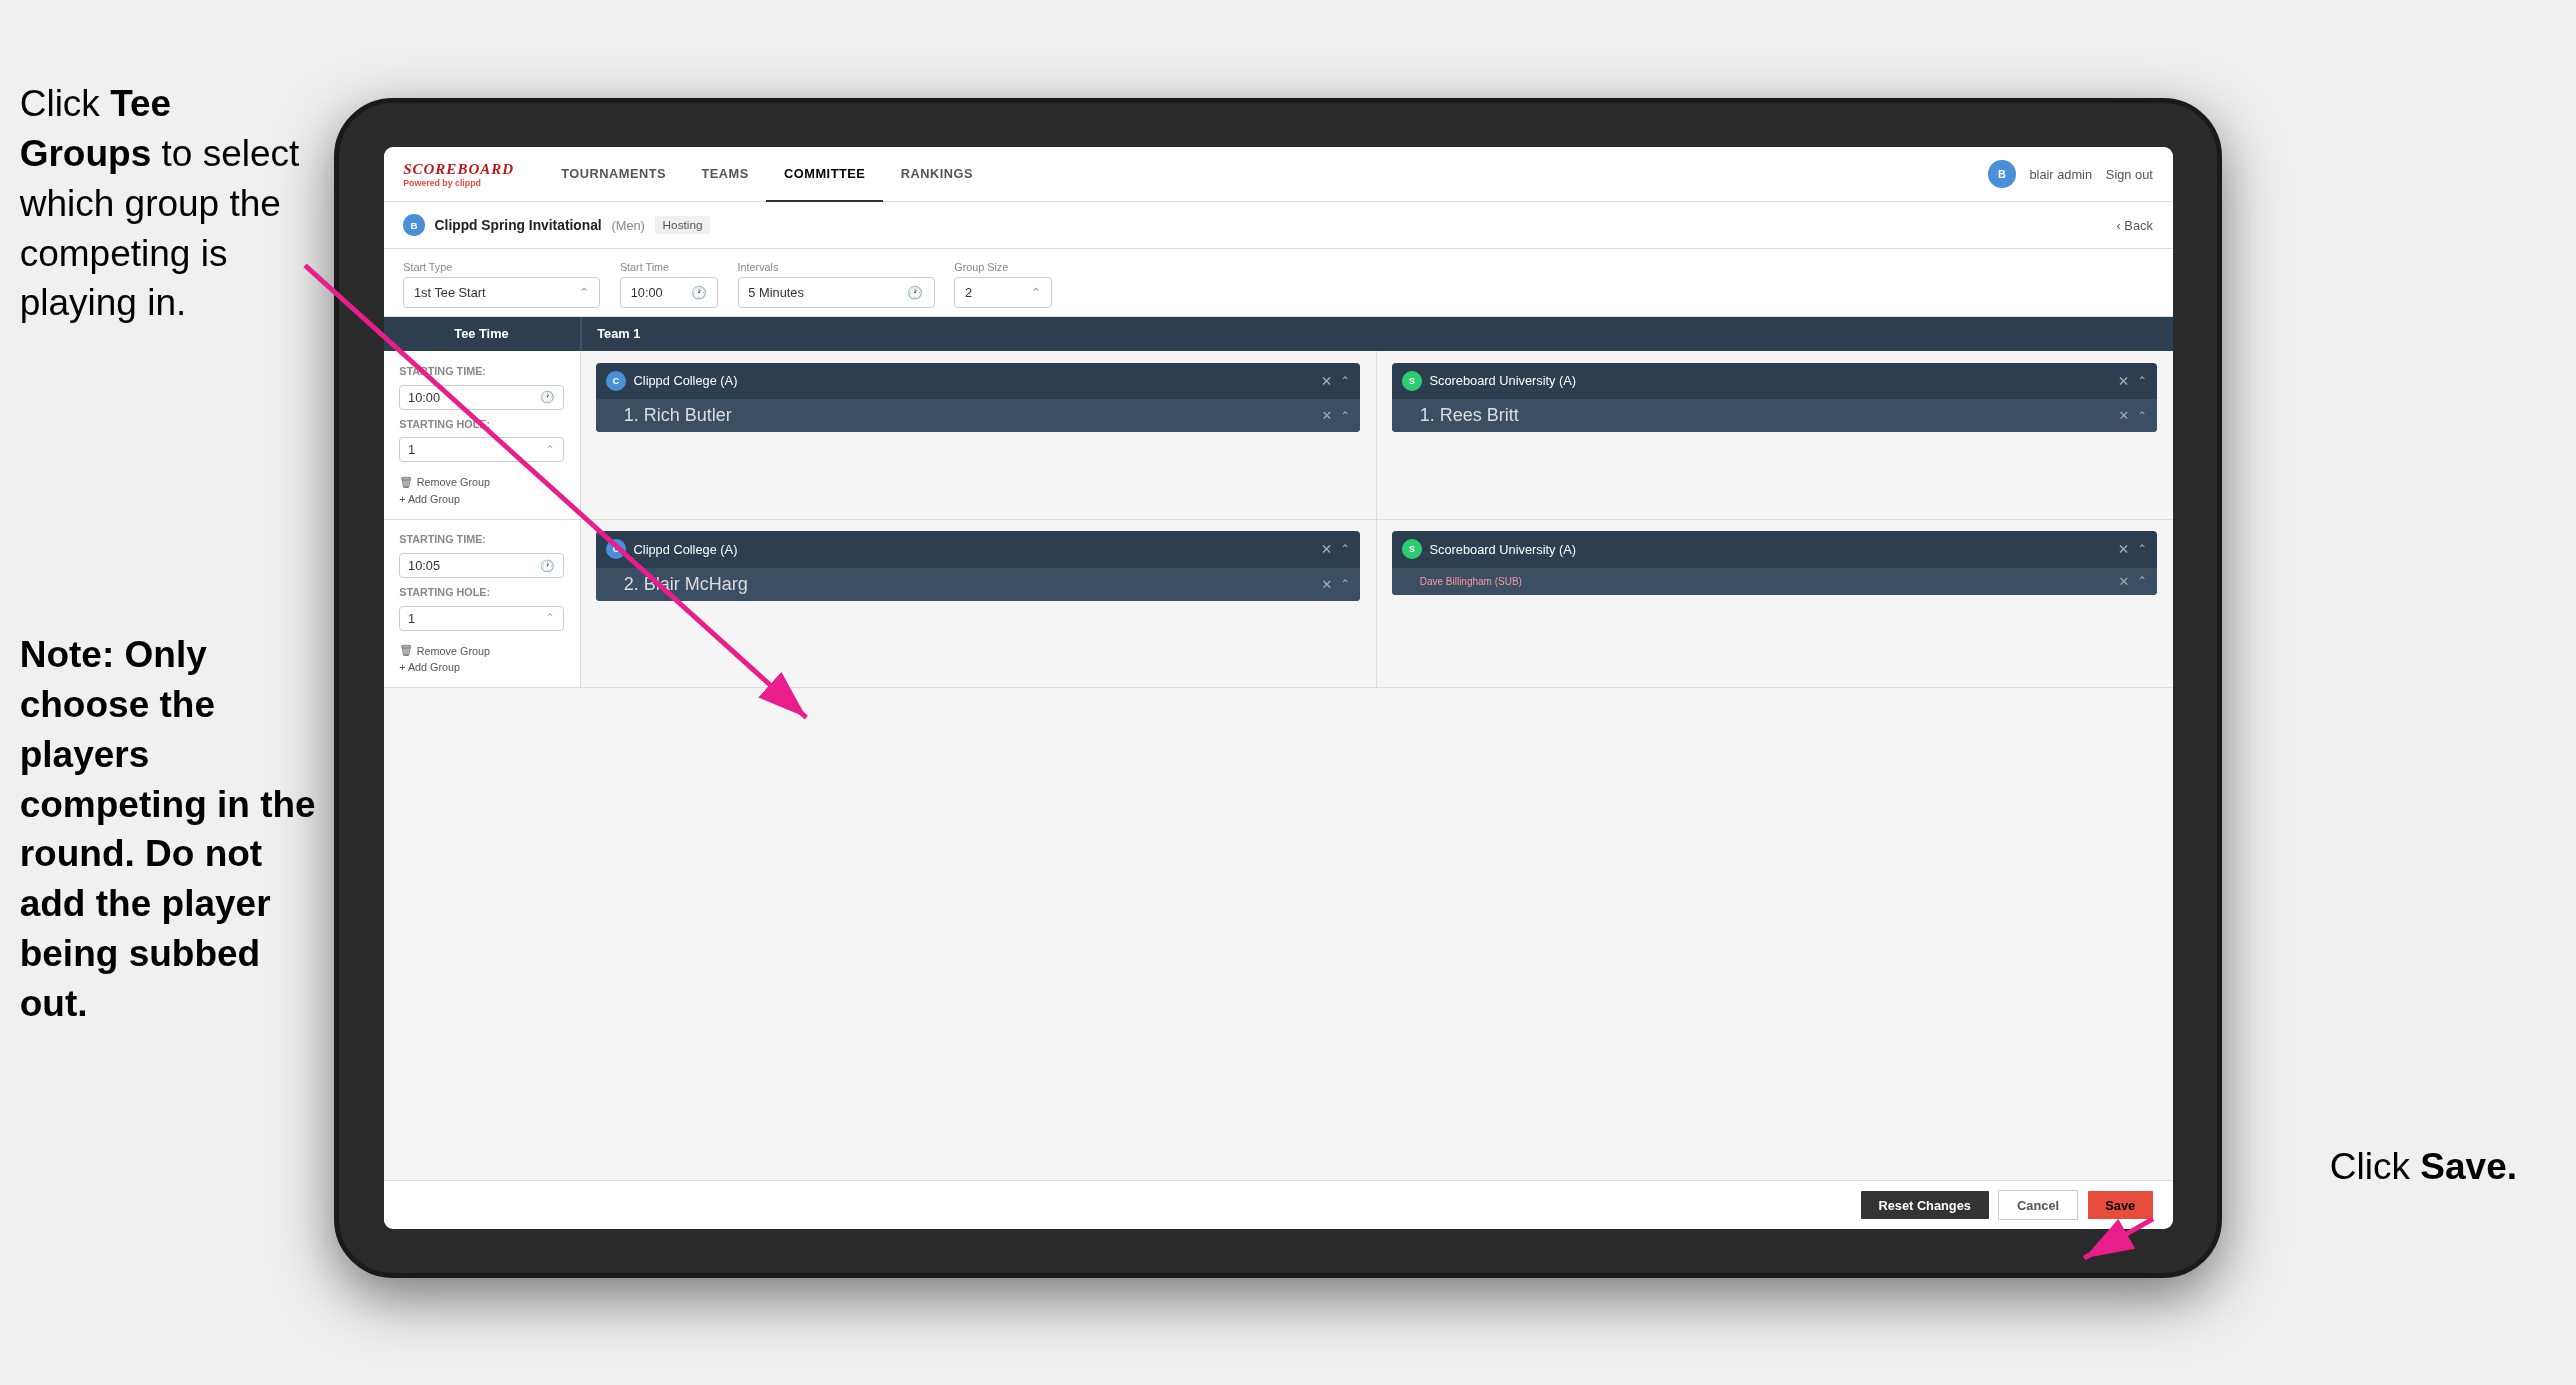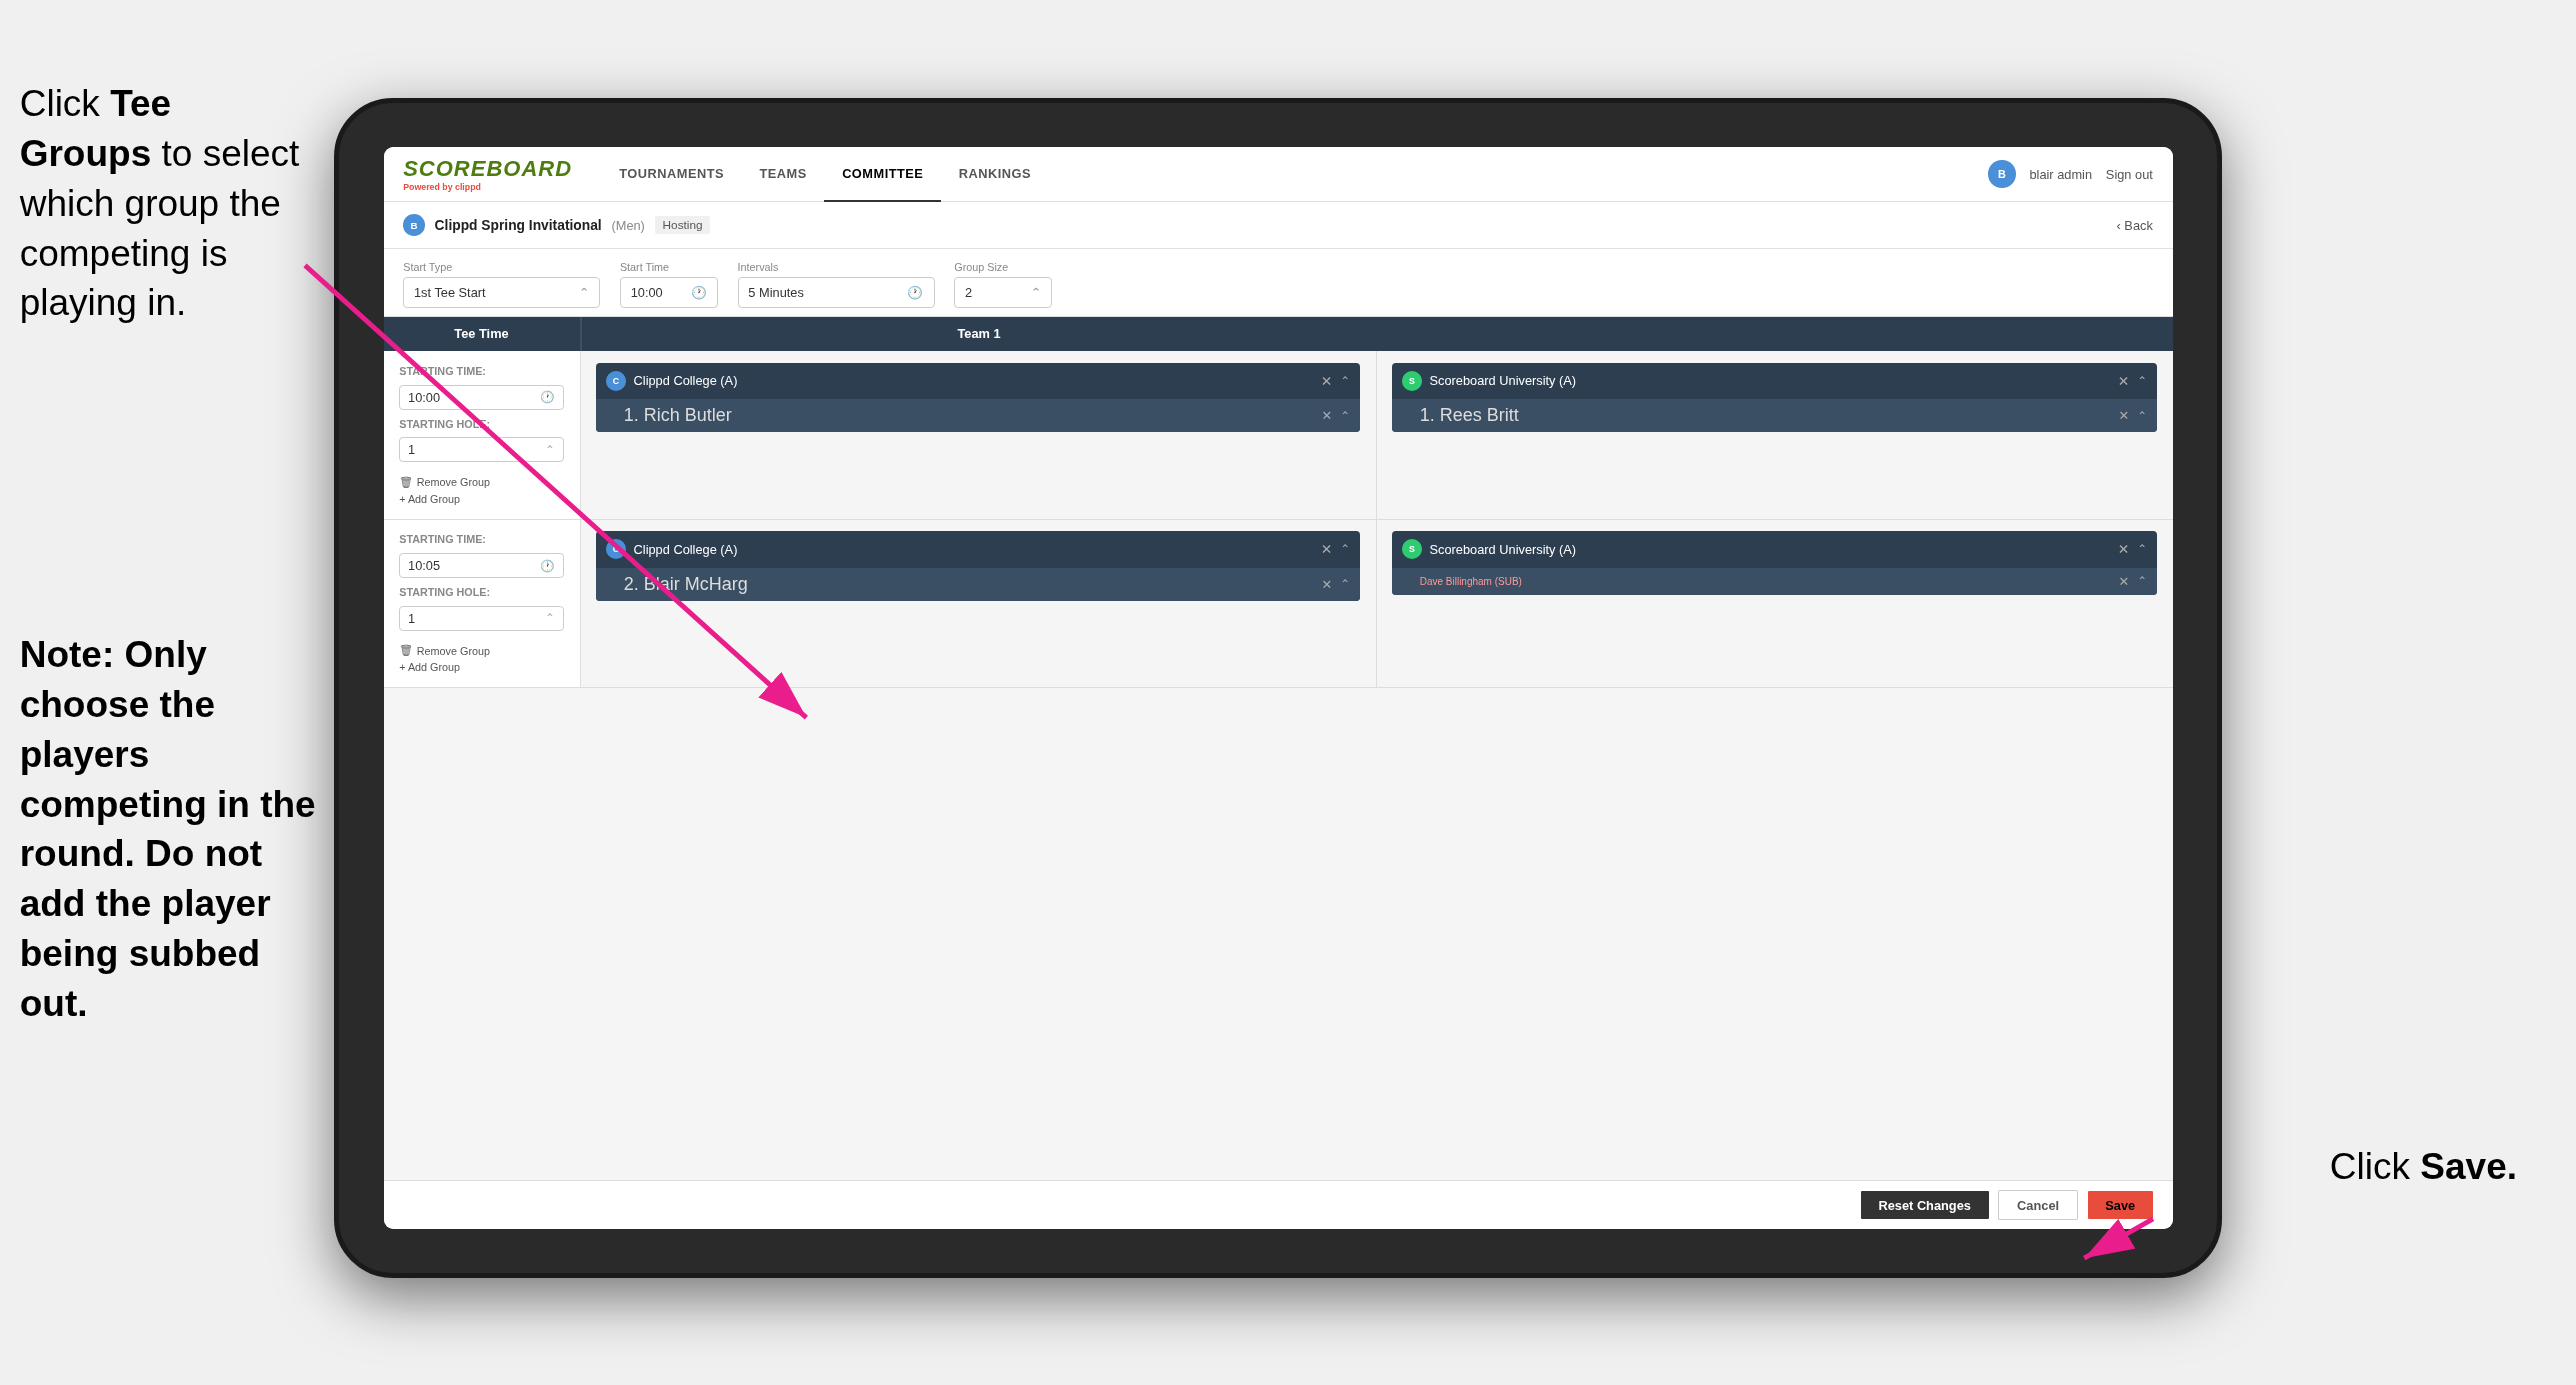--- a/index.html
+++ b/index.html
@@ -93,25 +93,26 @@
       height: 55px;
       flex-shrink: 0;
     }
 
     .logo-area {
       display: flex;
       flex-direction: column;
       margin-right: 29.5px;
     }
     .logo-main {
-      font-size: 22px;
+      font-size: 15px;
       font-weight: 900;
-      color: #4d7c0f;
+      color: #b91c1c;
       letter-spacing: 1px;
       font-style: italic;
+      font-family: Liberation Serif, serif;
     }
     .logo-sub {
       font-size: 8.8px;
       color: #e74c3c;
       font-weight: 600;
     }
 
     .nav-links {
       display: flex;
       gap: 0;
@@ -234,21 +235,20 @@
       display: grid;
       grid-template-columns: 197px 1fr 1fr;
       background: #2c3e50;
       color: #fff;
       flex-shrink: 0;
     }
     .tee-col-header {
       padding: 9.8px 15.7px;
       font-size: 12.8px;
       font-weight: 600;
-      text-align: center;
     }
     .tee-col-header:first-child {
       text-align: center;
       border-right: 1px solid #3d5166;
     }
     .tee-col-header:not(:first-child) {
       border-left: 1px solid #3d5166;
     }
 
     

